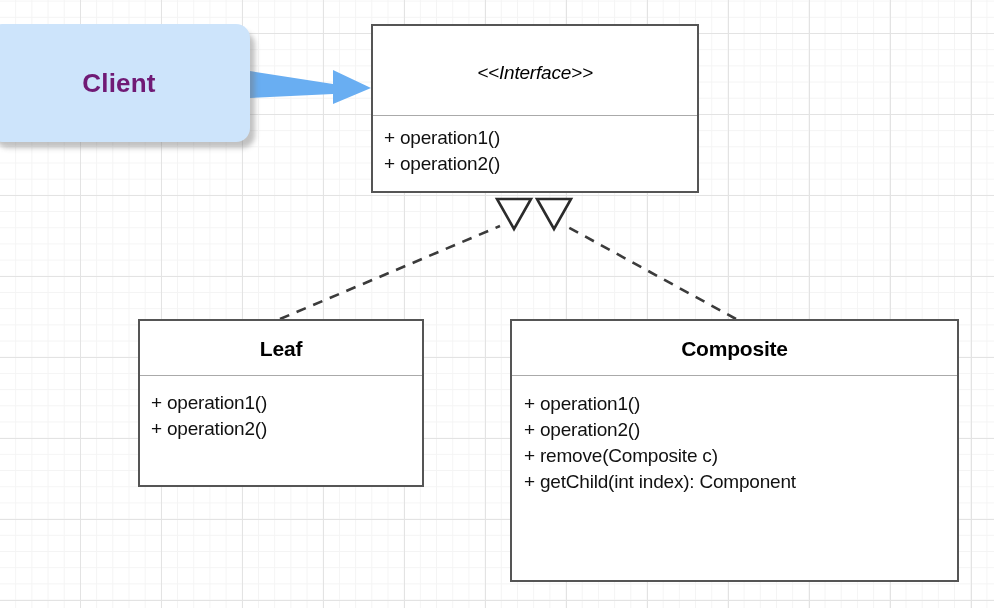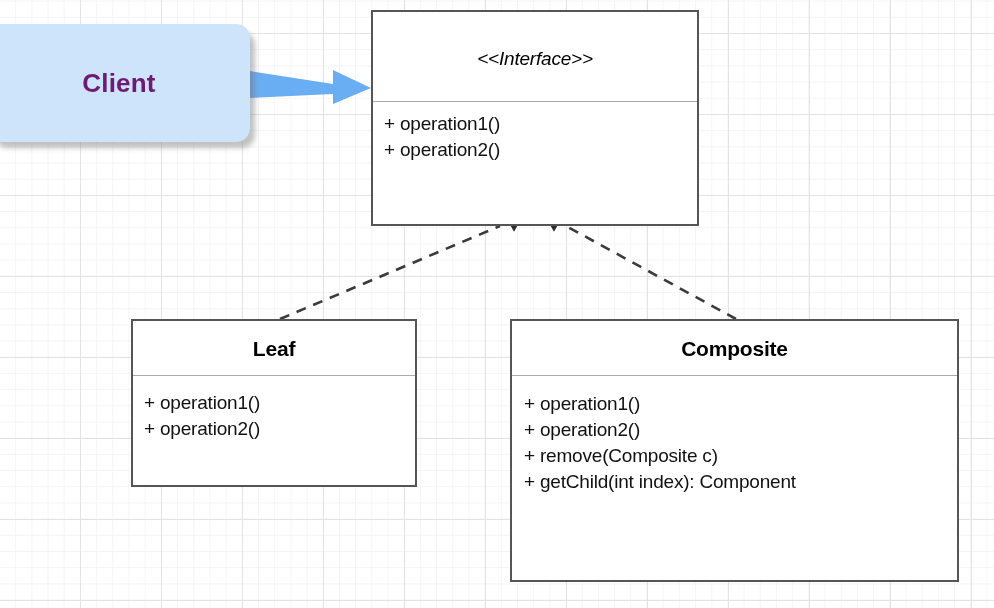--- a/index.html
+++ b/index.html
@@ -75,26 +75,26 @@
   }
   .member {
     font-size: 19px;
     line-height: 26px;
     color: #111111;
     white-space: nowrap;
     letter-spacing: -0.2px;
   }
 
   
-  #box-component { left: 371px; top: 10px; width: 328px; height: 216px; }
+  #box-component { left: 371px; top: 24px; width: 328px; height: 169px; }
   #box-component .uml-title { height: 90px; padding-top: 4px; }
   #box-component .uml-members { padding-top: 9px; padding-left: 11px; }
 
   
-  #box-leaf { left: 131px; top: 319px; width: 286px; height: 168px; }
+  #box-leaf { left: 138px; top: 319px; width: 286px; height: 168px; }
   #box-leaf .uml-title { height: 55px; }
   #box-leaf .uml-members { padding-top: 14px; padding-left: 11px; }
 
   
   #box-composite { left: 510px; top: 319px; width: 449px; height: 263px; }
   #box-composite .uml-title { height: 55px; }
   #box-composite .uml-members { padding-top: 15px; padding-left: 12px; }
 
   
   #client-node {

